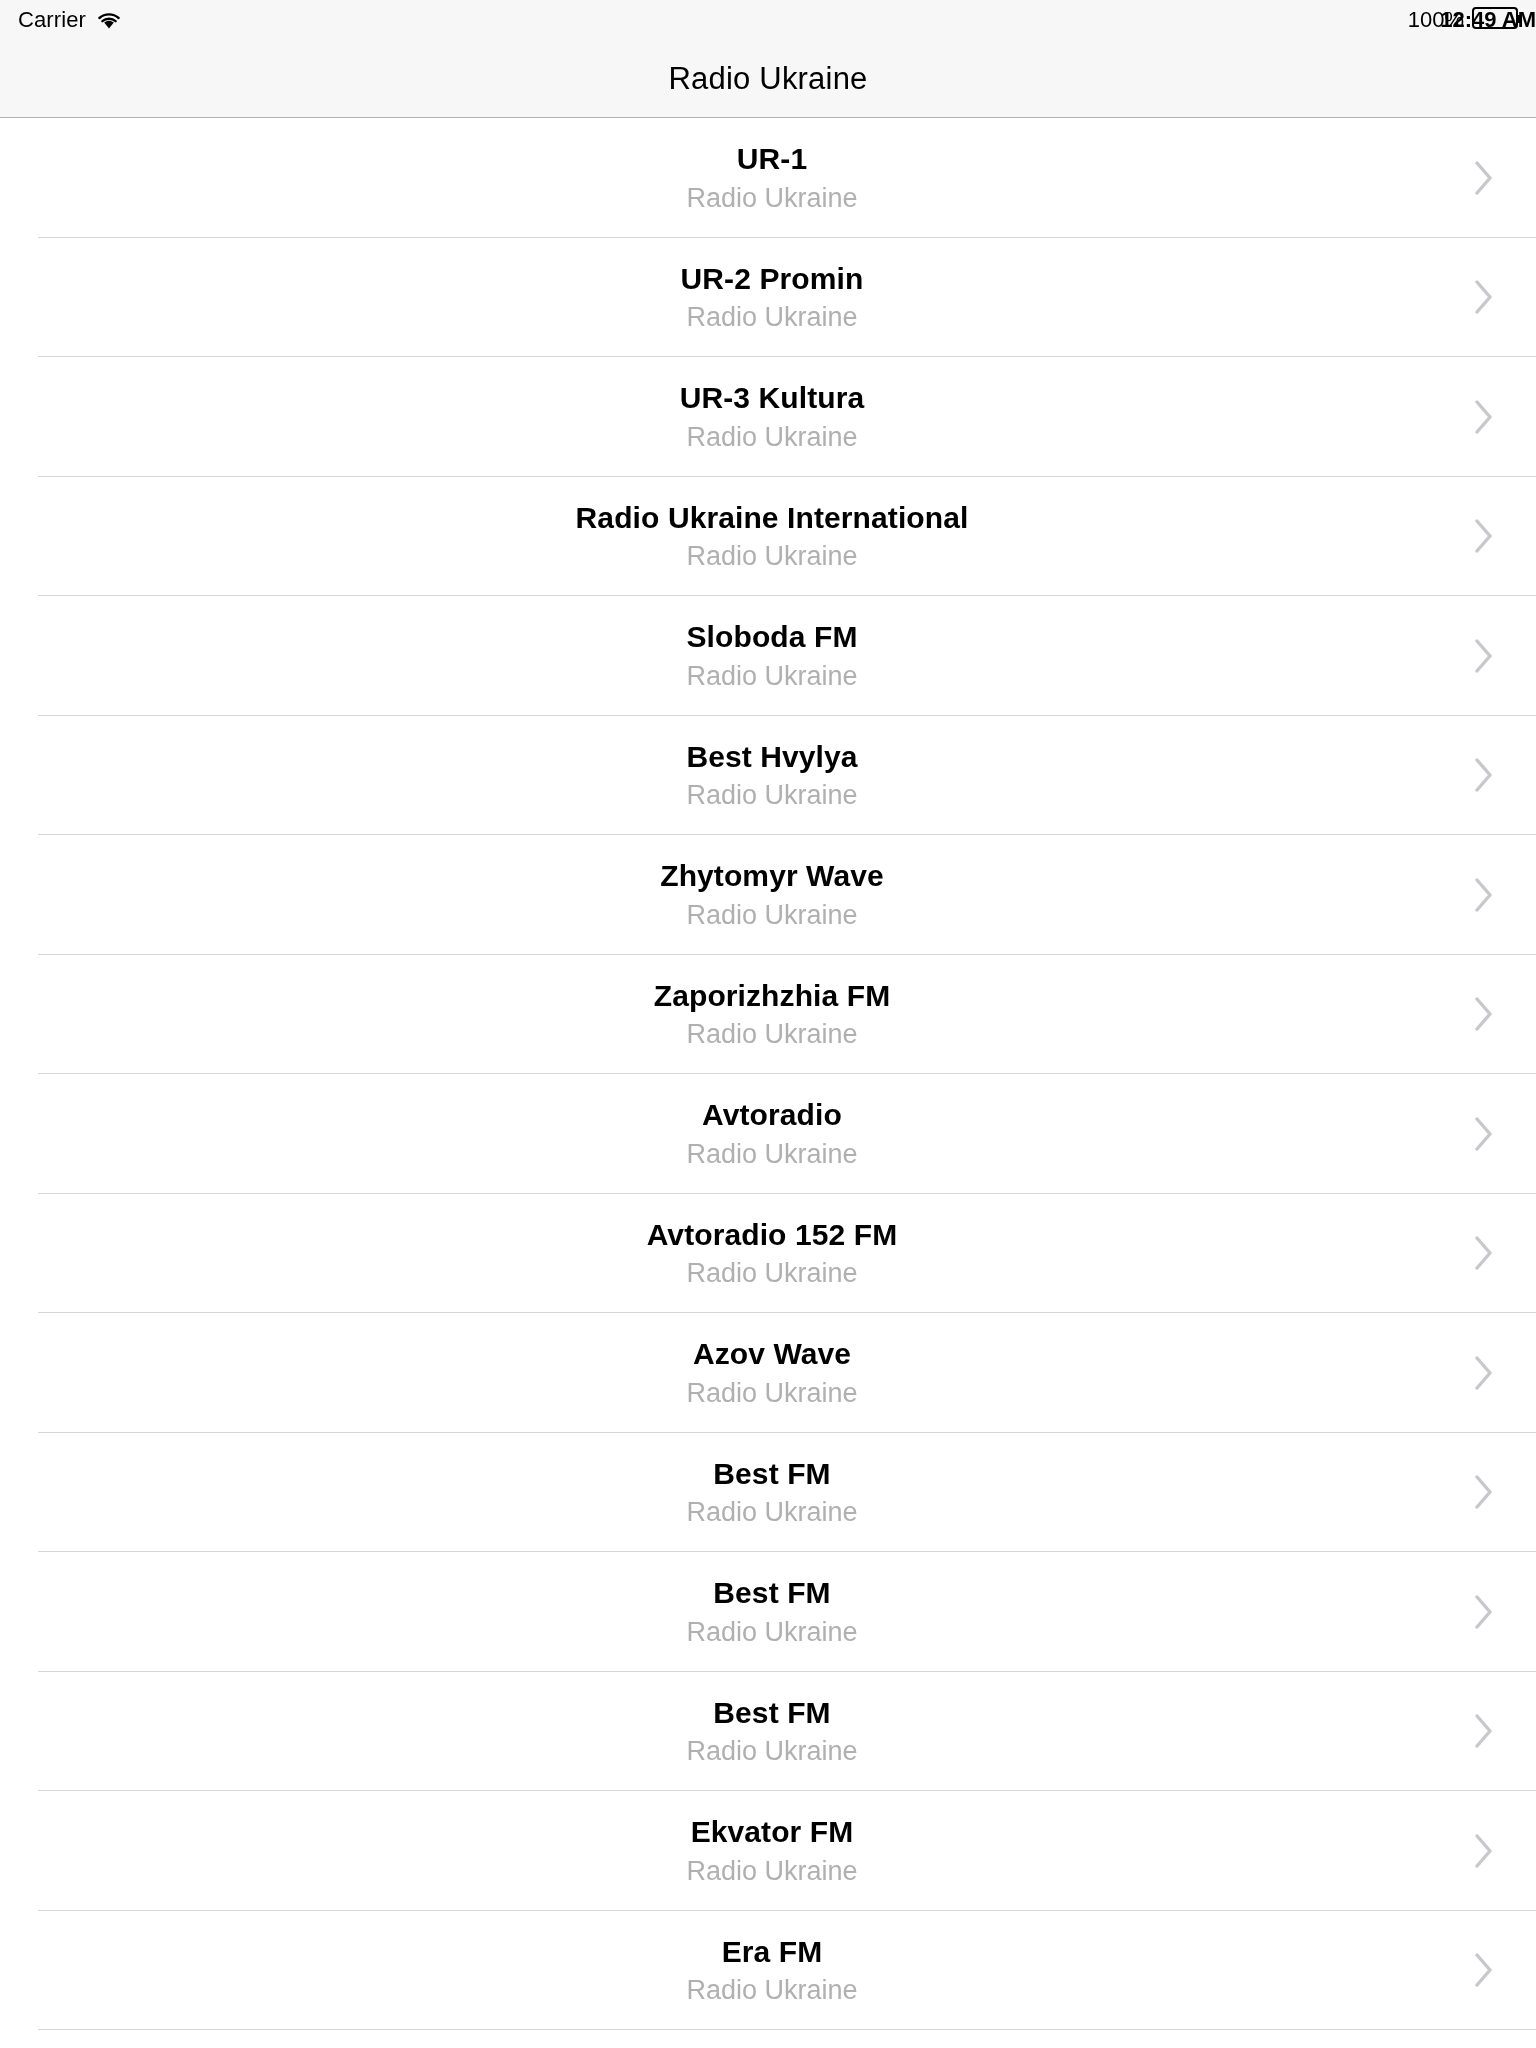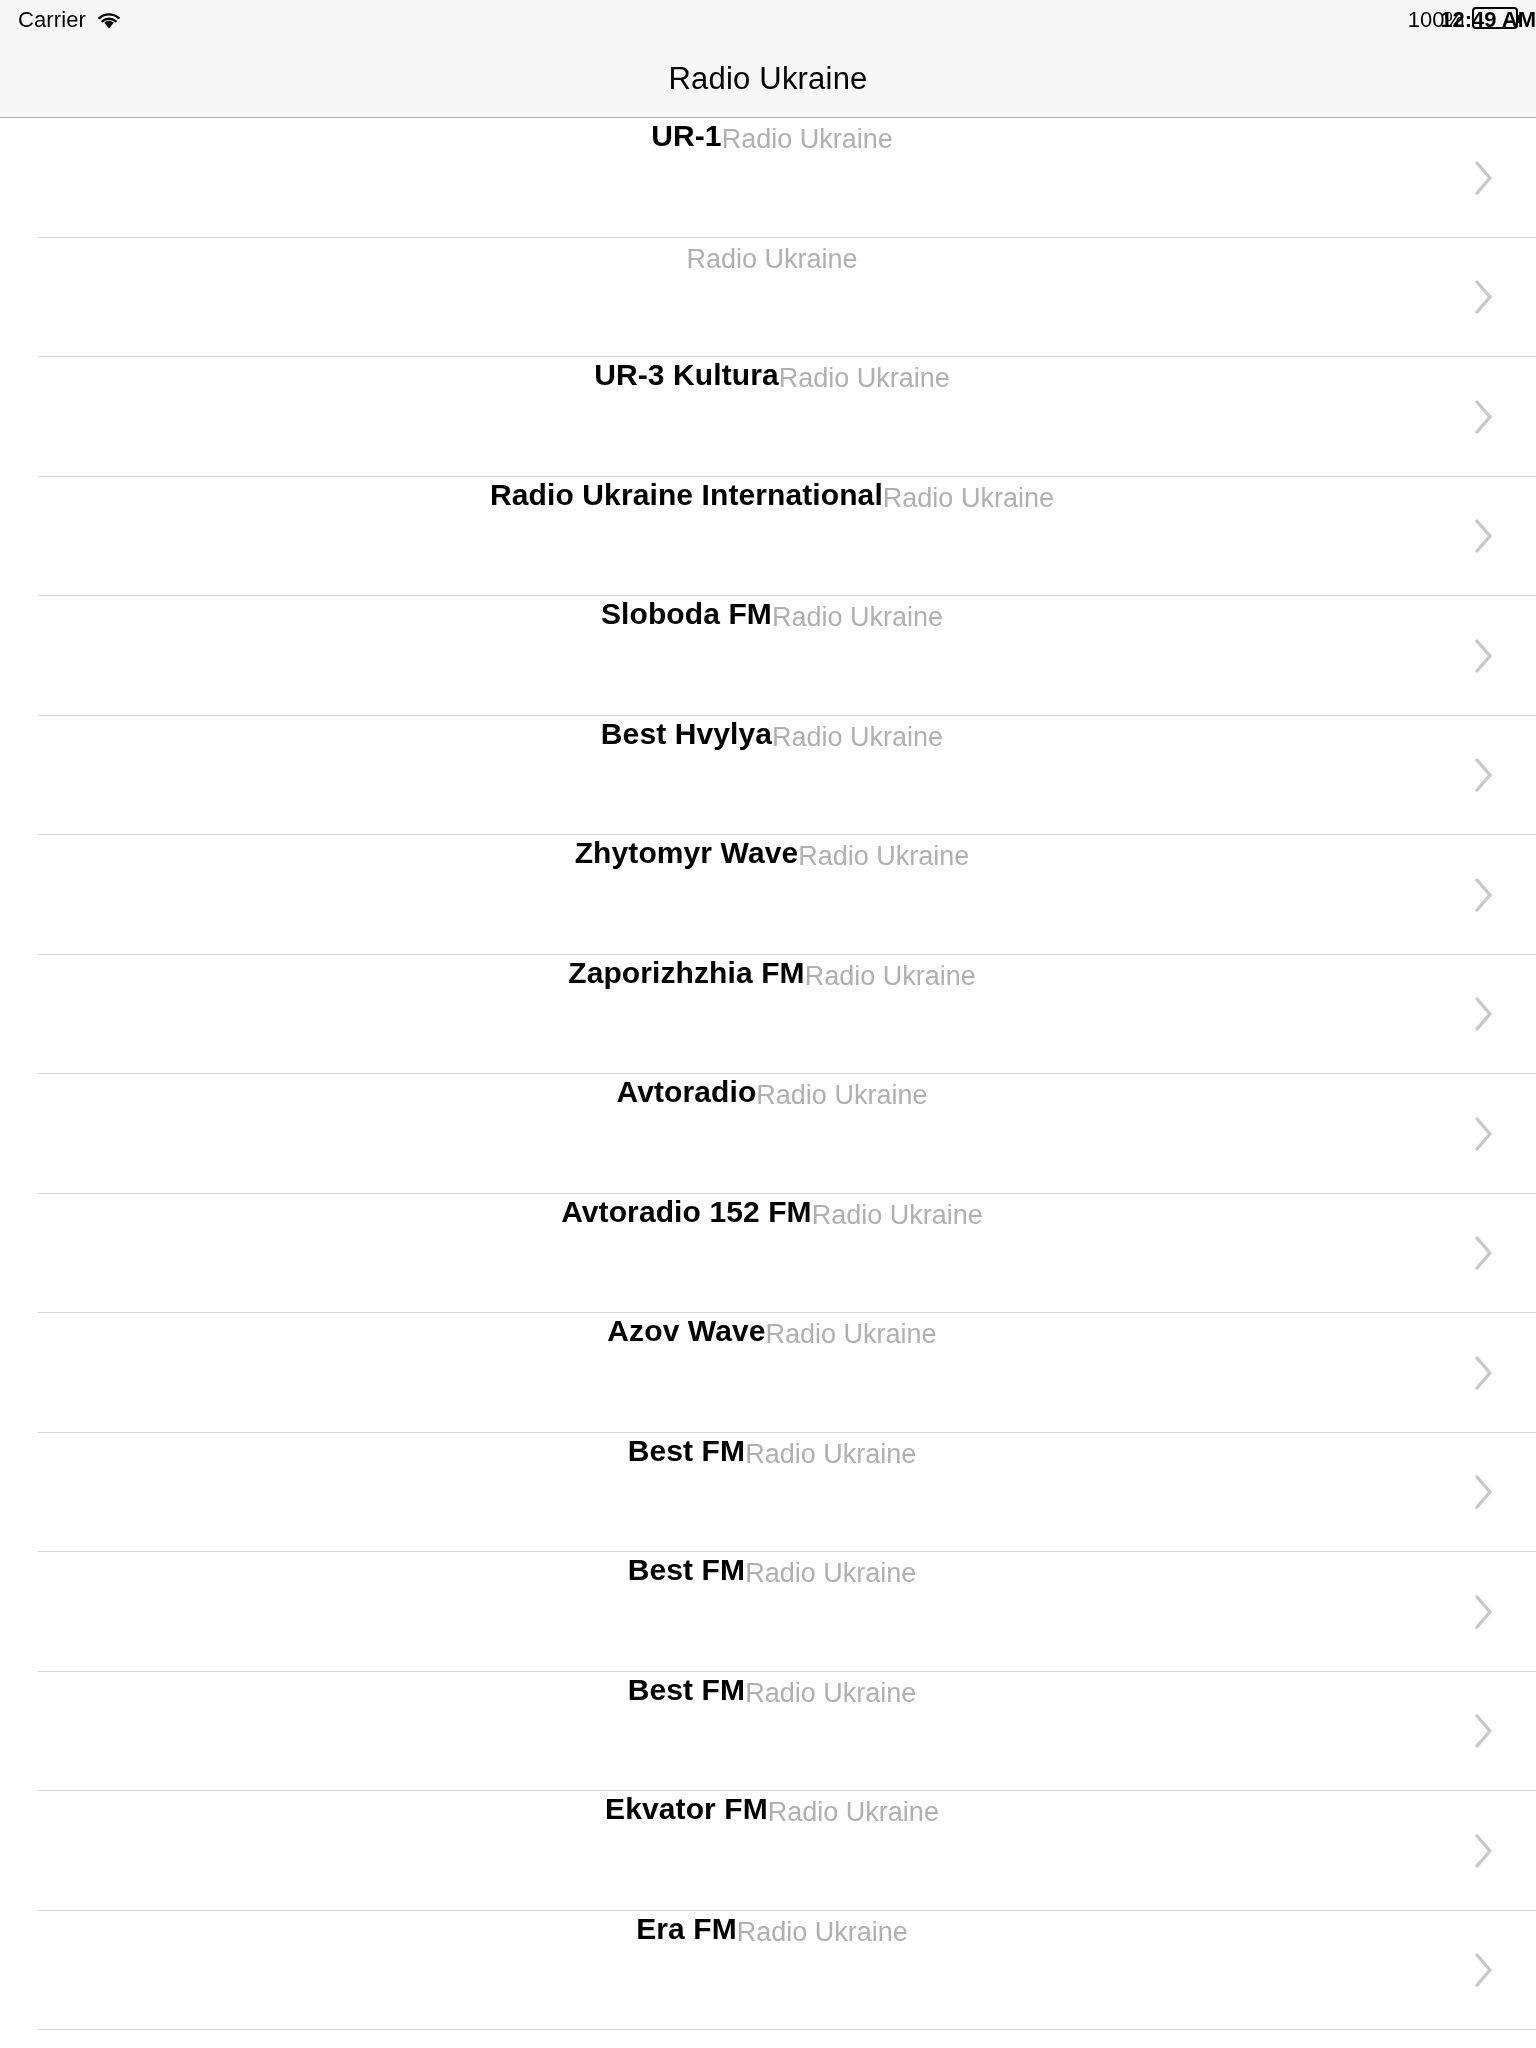--- a/index.html
+++ b/index.html
@@ -86,23 +86,24 @@
   
   .list {
     background: #fff;
     width: 100%;
   }
   .list-item {
     position: relative;
     height: 119.5px;
     padding: 0 30px 0 38px;
     display: flex;
-    flex-direction: row;
+    flex-direction: column;
     justify-content: center;
     background: #fff;
+    align-items: center;
   }
   .list-item::after {
     content: "";
     position: absolute;
     left: 38px;
     right: 0;
     bottom: 0;
     height: 1px;
     background: #d6d6d6;
   }
@@ -161,20 +162,21 @@
     <div class="list-item">
       <div class="item-title">UR-1</div>
       <div class="item-subtitle">Radio Ukraine</div>
       <span class="chevron">
         <svg width="20" height="34" viewBox="0 0 20 34">
           <path d="M3 2 L16 17 L3 32" stroke="#c7c7cc" stroke-width="3.4" fill="none" stroke-linecap="round" stroke-linejoin="round"></path>
         </svg>
       </span>
     </div>
     <div class="list-item">
+      <div class="item-title">UR-2 Promin</div>
       <div class="item-subtitle">Radio Ukraine</div>
       <span class="chevron">
         <svg width="20" height="34" viewBox="0 0 20 34">
           <path d="M3 2 L16 17 L3 32" stroke="#c7c7cc" stroke-width="3.4" fill="none" stroke-linecap="round" stroke-linejoin="round"></path>
         </svg>
       </span>
     </div>
     <div class="list-item">
       <div class="item-title">UR-3 Kultura</div>
       <div class="item-subtitle">Radio Ukraine</div>

